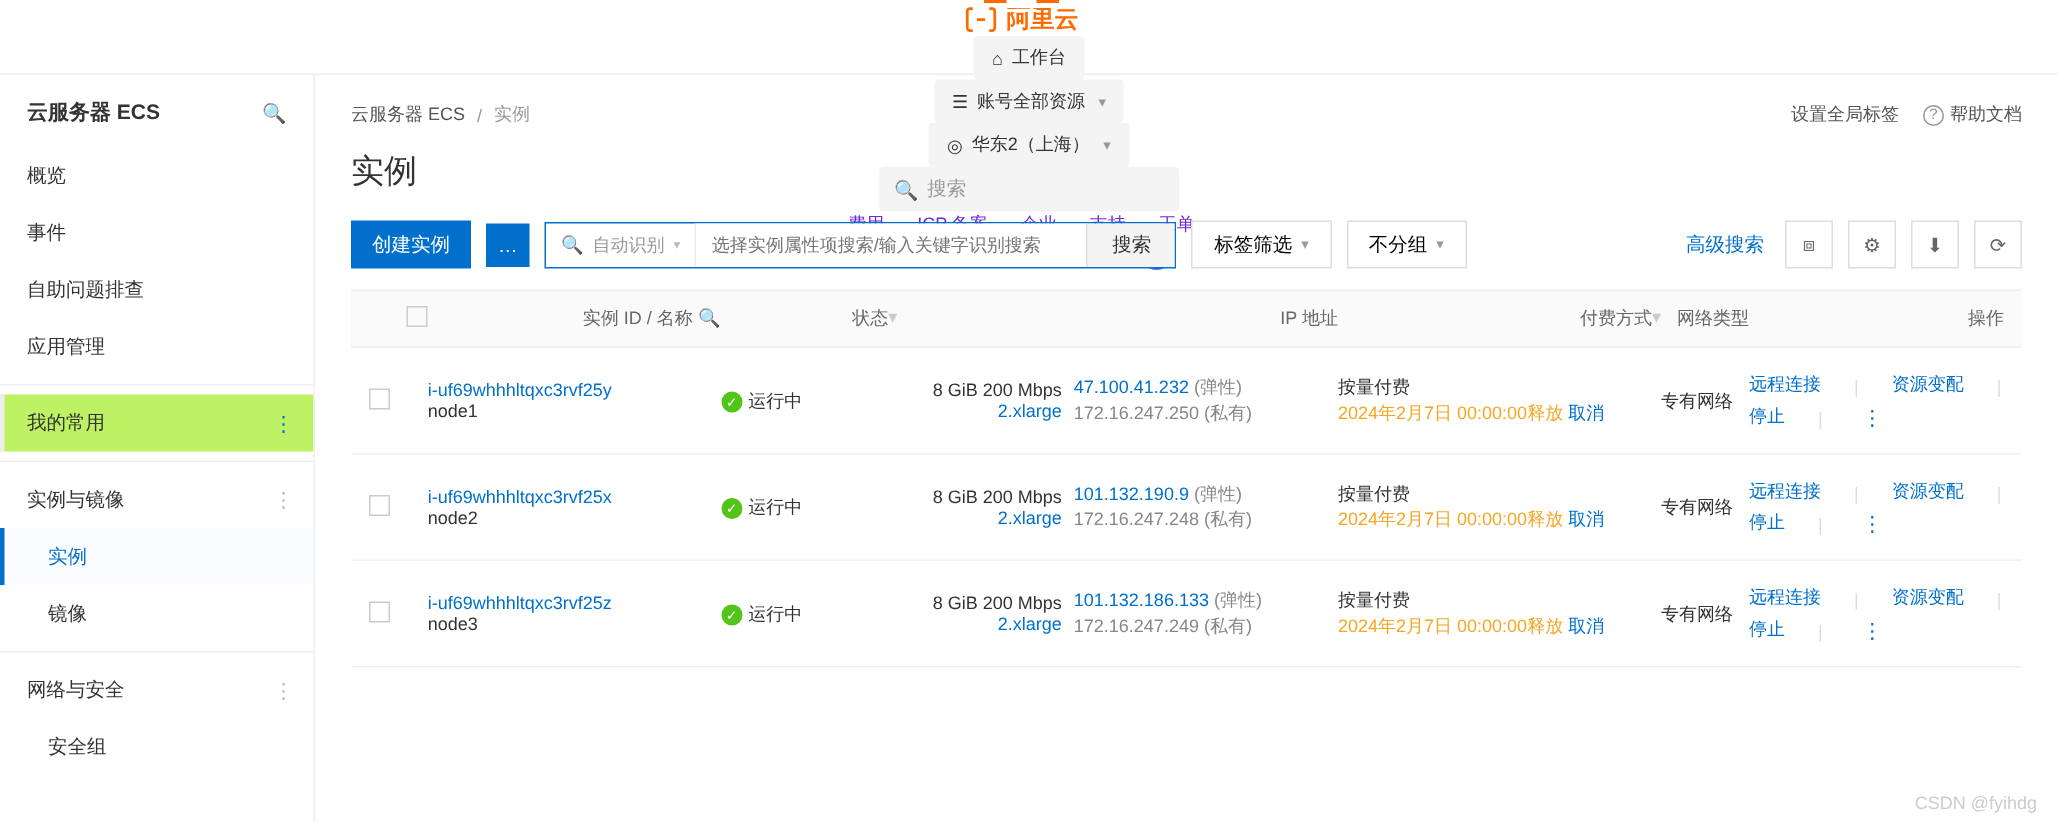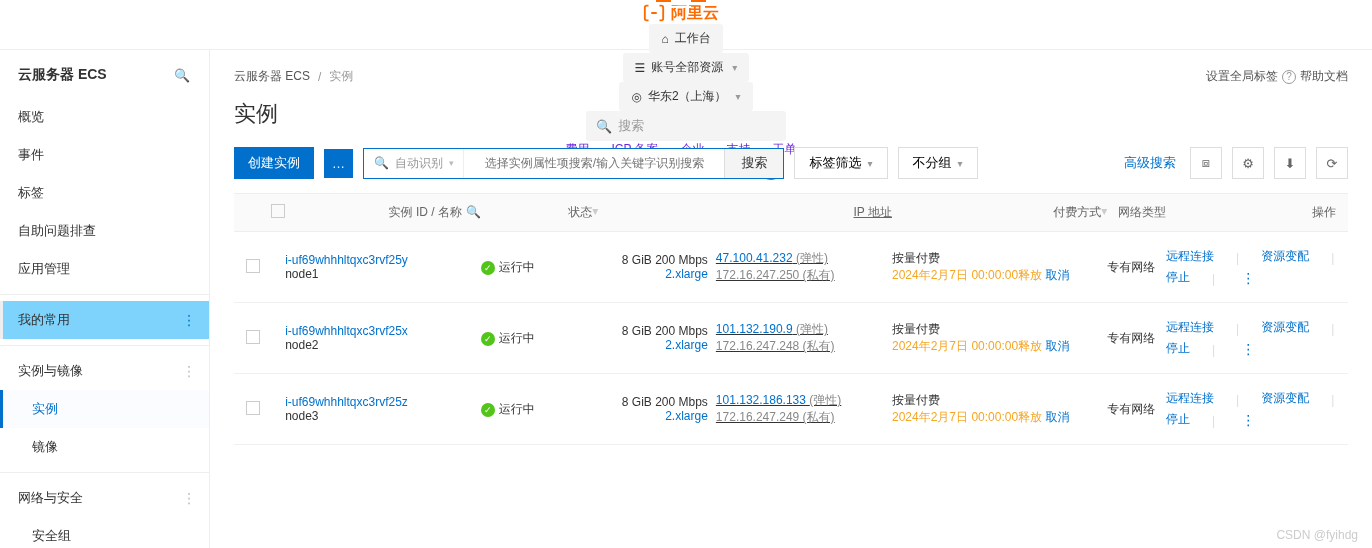--- a/index.html
+++ b/index.html
@@ -25,54 +25,54 @@
 .bell-dot::after { content:""; position:absolute; top:-2px; right:-2px; width:5px; height:5px; background:#ff6a00; border-radius:50%; }
 
 
 .layout { display: flex; height: calc(100vh - 50px); }
 .sidebar { width: 210px; border-right: 1px solid #eee; overflow-y: auto; position: relative; }
 .side-title { display: flex; justify-content: space-between; align-items: center; padding: 16px 18px 14px; font-weight: bold; font-size: 14px; }
 .side-title .sicon { color: #999; font-size: 13px; }
 .side-item { padding: 10px 18px; font-size: 13px; cursor: pointer; color: #333; }
 .side-group { display: flex; justify-content: space-between; align-items: center; padding: 10px 14px 10px 18px; font-size: 13px; color: #333; }
 .side-group .more { color: #bbb; font-size: 14px; letter-spacing: -1px; }
-.side-group.fav { background: #7dd3fc; border-left: 3px solid #eee; padding-left:15px; }
+.side-group.fav { background: #bef264; border-left: 3px solid #eee; padding-left:15px; }
 .side-group.fav .more { color: #0070cc; }
 .side-sub { padding: 10px 18px 10px 32px; font-size: 13px; color: #333; cursor: pointer; }
 .side-sub.active { color: #0070cc; border-left: 3px solid #0070cc; background:#fafcff; padding-left:29px; }
 .side-sep { height: 1px; background: #eee; margin: 6px 0; }
 
 
 .main { flex: 1; padding: 18px 24px; overflow: auto; position: relative; }
 .breadcrumb { font-size: 12px; color: #999; display: flex; align-items: center; gap: 8px; }
 .breadcrumb .b1 { color: #555; }
-.help-right { position: absolute; right: 24px; top: 18px; font-size: 12px; color: #555; display:flex; gap:4px; align-items:center; }
+.help-right { position: absolute; right: 24px; top: 18px; font-size: 12px; color: #555; display:flex; gap:16px; align-items:center; }
 .help-right .q { display:inline-flex; width:14px; height:14px; border:1px solid #999; border-radius:50%; align-items:center; justify-content:center; font-size:10px; color:#999; }
 .page-title { font-size: 22px; font-weight: 500; margin: 14px 0 18px; }
 .toolbar { display: flex; align-items: center; gap: 10px; margin-bottom: 14px; }
 .btn-primary { background: #0070cc; color: #fff; padding: 7px 14px; border: none; cursor: pointer; font-size: 13px; }
 .btn-primary.sm { padding: 7px 8px; }
 .search-group { display: flex; border: 1px solid #0070cc; }
 .sg-left { display: flex; align-items: center; gap: 6px; padding: 6px 10px; color: #999; border-right: 1px solid #eee; font-size:12px; }
-.sg-input { border: none; outline: none; padding: 6px 10px; width: 260px; font-size: 12px; text-align: center; }
+.sg-input { border: none; outline: none; padding: 6px 10px; width: 260px; font-size: 12px; }
 .sg-btn { background: #f4f4f4; border: none; border-left: 1px solid #ddd; padding: 0 16px; cursor: pointer; font-size: 13px; color:#333; }
 .btn-outline { background: #fff; border: 1px solid #ddd; padding: 6px 14px; cursor: pointer; font-size: 13px; display:flex; align-items:center; gap:6px; }
 .tb-spacer { flex: 1; }
 .adv-search { color: #0070cc; font-size: 13px; cursor: pointer; margin-right: 4px; }
 .icon-btn { width: 32px; height: 32px; border: 1px solid #ddd; background:#fff; display:flex; align-items:center; justify-content:center; cursor:pointer; color:#666; }
 
 
 .table { width: 100%; border-top: 1px solid #eee; }
 .thead { display: flex; align-items: center; background: #fafafa; padding: 10px 12px; font-size: 12px; color: #666; border-bottom: 1px solid #eee; text-align: right; }
 .trow { display: flex; align-items: center; padding: 16px 12px; border-bottom: 1px solid #f0f0f0; font-size: 12px; }
 .col-chk { width: 40px; }
 .col-id { width: 200px; }
 .col-status { width: 120px; }
 .col-spec { width: 120px; text-align: right; padding-right: 8px; }
-.col-ip { width: 180px; text-decoration: underline; }
+.col-ip { width: 180px; }
 .col-pay { width: 220px; }
 .col-net { width: 60px; }
 .col-act { flex: 1; min-width: 170px; }
 .chk { width: 14px; height: 14px; border: 1px solid #ccc; display: inline-block; cursor: pointer; }
 .link { color: #0070cc; cursor: pointer; }
 .muted { color: #888; }
 .orange { color: #f5a623; }
 .status-dot { width: 14px; height: 14px; border-radius: 50%; background: #52c41a; display:inline-flex; align-items:center; justify-content:center; color:#fff; font-size:9px; margin-right:4px; }
 .th-ic { color: #ccc; margin-left: 4px; }
 .actions { display: flex; flex-wrap: wrap; gap: 4px 22px; align-items: flex-end; }
@@ -135,21 +135,20 @@
 
 <div class="layout">
 
   <div class="sidebar">
     <div class="side-title">
       <span>云服务器 ECS</span>
       <span class="sicon">🔍</span>
     </div>
     <div class="side-item">概览</div>
     <div class="side-item">事件</div>
-    <div class="side-item">标签</div>
     <div class="side-item">自助问题排查</div>
     <div class="side-item">应用管理</div>
     <div class="side-sep"></div>
     <div class="side-group fav">
       <span>我的常用</span>
       <span class="more">⋮</span>
     </div>
     <div class="side-sep"></div>
     <div class="side-group">
       <span>实例与镜像</span>

